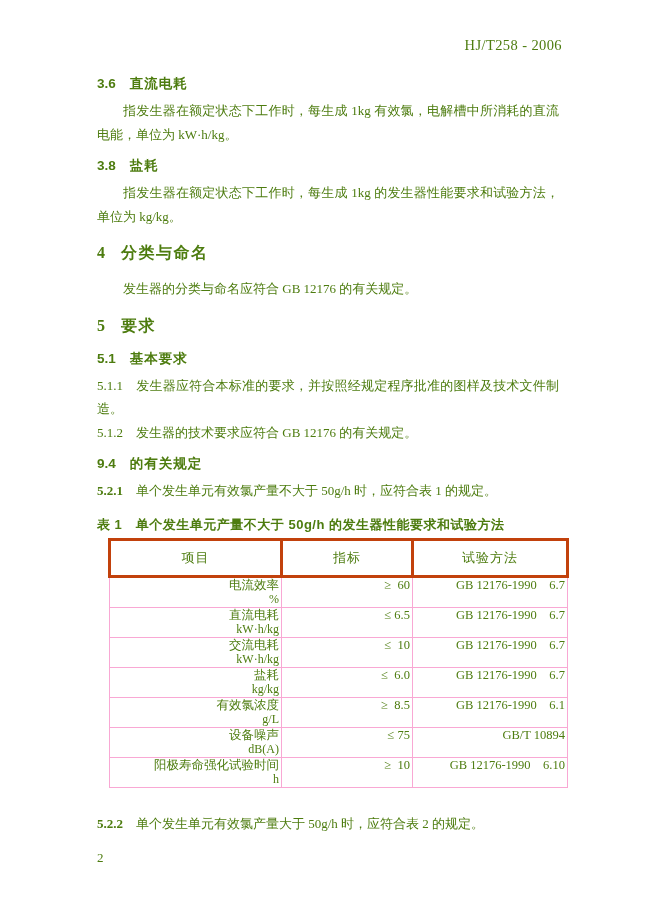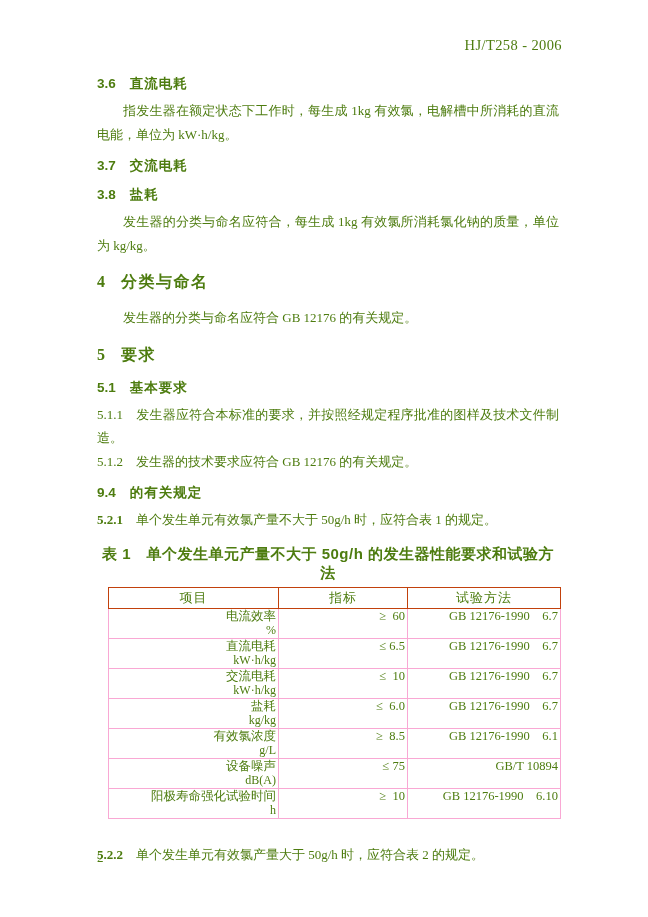--- a/index.html
+++ b/index.html
@@ -48,37 +48,37 @@
     font-size: 13px;
     line-height: 23.5px;
     text-align: justify;
   }
   .clause .cnum { margin-right: 13px; }
   .clause.bold-num .cnum { font-weight: 700; }
   .clause-522 { margin-top: 24px; }
   
   .tbl-caption {
     margin: 13px 0 4px 0;
-    text-align: center;
-    font-size: 15px;
+    text-align: left;
+    font-size: 13px;
     font-weight: 700;
     font-family: "Liberation Sans", sans-serif;
     letter-spacing: 0.5px;
   }
   table.tbl {
     border-collapse: collapse;
     table-layout: fixed;
     width: 437px;
     margin-left: 11px;
   }
   .tbl th {
-    border: 1px solid #c2410c;
+    border: 3px solid #c2410c;
     font-weight: 400;
     font-size: 13px;
-    padding: 1px 2px;
+    padding: 8px 2px;
     height: 16px;
     letter-spacing: 1px;
     font-family: "Liberation Serif", serif;
   }
   .tbl td {
     border: 1px solid #f9a8d4;
     text-align: right;
     vertical-align: top;
     font-size: 12.5px;
     line-height: 14.5px;
@@ -101,24 +101,23 @@
 
 <div class="page">
 
   <div class="hdr-code">HJ/T258 - 2006</div>
 
   <div class="content">
 
     <h3 class="sec-sub"><span class="num">3.6</span><span class="ttl">直流电耗</span></h3>
     <p class="para">指发生器在额定状态下工作时，每生成 1kg 有效氯，电解槽中所消耗的直流电能，单位为 kW·h/kg。</p>
 
-    <h3 class="sec-sub"><span class="num">3.7</span><span class="ttl">交流电耗</span></h3>
 
     <h3 class="sec-sub"><span class="num">3.8</span><span class="ttl">盐耗</span></h3>
-    <p class="para">发生器的分类与命名应符合，每生成 1kg 有效氯所消耗氯化钠的质量，单位为 kg/kg。</p>
+    <p class="para">指发生器在额定状态下工作时，每生成 1kg 的发生器性能要求和试验方法，单位为 kg/kg。</p>
 
     <h2 class="sec-1"><span class="num">4</span><span class="ttl">分类与命名</span></h2>
     <p class="para">发生器的分类与命名应符合 GB 12176 的有关规定。</p>
 
     <h2 class="sec-1"><span class="num">5</span><span class="ttl">要求</span></h2>
 
     <h3 class="sec-sub"><span class="num">5.1</span><span class="ttl">基本要求</span></h3>
 
     <p class="clause"><span class="cnum">5.1.1</span><span>发生器应符合本标准的要求，并按照经规定程序批准的图样及技术文件制造。</span></p>
 

